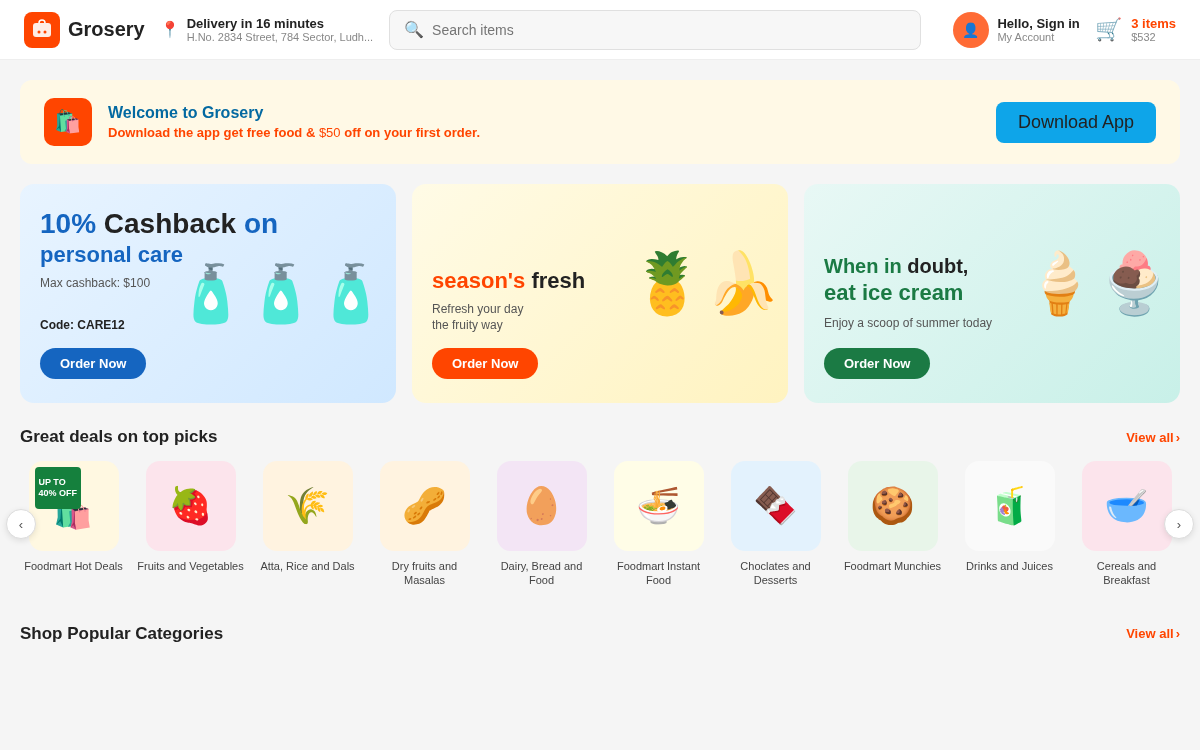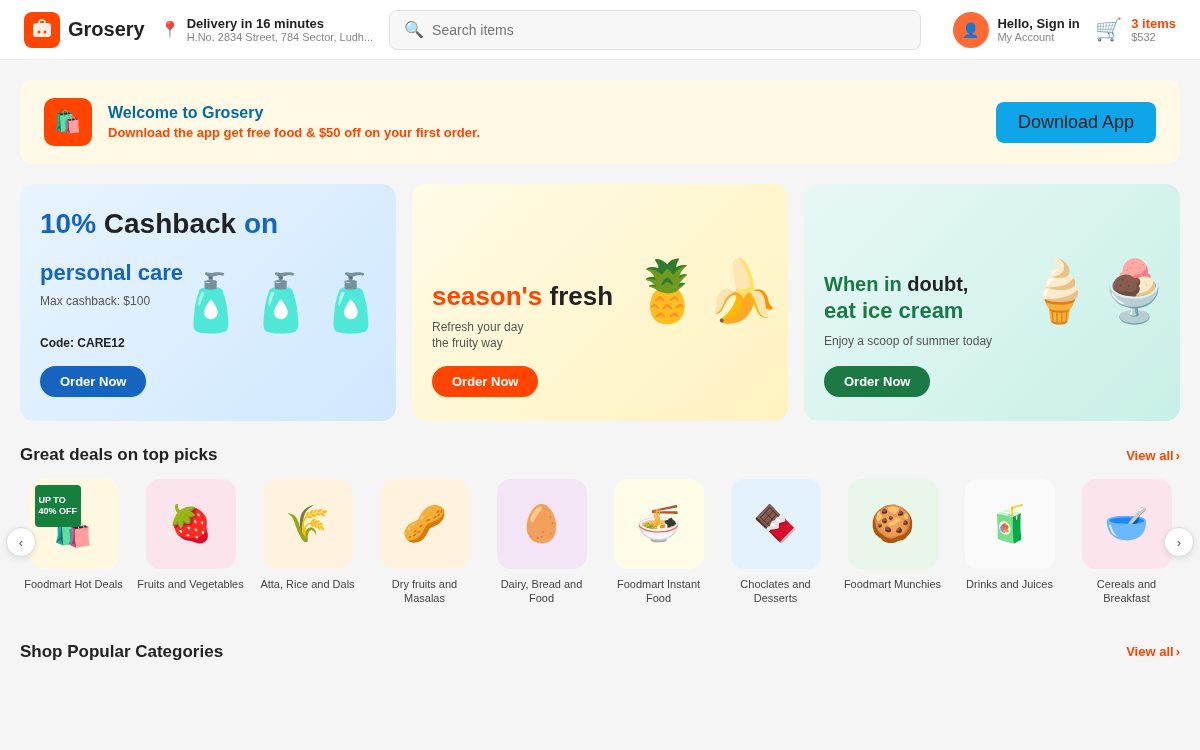--- a/index.html
+++ b/index.html
@@ -142,47 +142,47 @@
     </div>
   </div>
 
   <div class="main">
 
     <div class="welcome-banner">
       <div class="welcome-icon">🛍️</div>
       <div class="welcome-text">
         <div class="welcome-title">Welcome to Grosery</div>
         <div class="welcome-sub">
-          <span>Download the app get free food &amp; </span><span style="color:#ff4500;font-weight:700;text-align:center;">$50</span><span> off on your first order.</span>
+          <span>Download the app get free food &amp; </span><span style="color:#ff4500;font-weight:400;text-align:center;">$50</span><span> off on your first order.</span>
         </div>
       </div>
       <button class="download-btn">Download App</button>
     </div>
 
     <div class="promo-grid">
 
       <div class="promo-card promo-card-1">
         <div>
-          <div style="font-size:28px;font-weight:800;margin-bottom:20px;">
+          <div style="font-size:28px;font-weight:800;margin-bottom:2px;">
             <span style="color:#1565c0;">10%</span>
             <span style="color:#222;"> Cashback <span style="color:#1565c0;">on</span></span>
           </div>
           <div style="font-size:22px;font-weight:800;color:#1565c0;margin-bottom:8px;">personal care</div>
           <div style="font-size:12px;color:#555;margin-bottom:2px;">Max cashback: $100</div>
           <div style="font-size:12px;font-weight:700;color:#222;margin-bottom:12px;margin-top:28px;">Code: CARE12</div>
           <button class="order-btn-blue">Order Now</button>
         </div>
         <div class="promo-img" style="right:10px;top:50%;transform:translateY(-50%);">
           <span style="font-size:56px;">🧴🧴🧴</span>
         </div>
       </div>
 
       <div class="promo-card promo-card-2">
         <div>
-          <div style="font-size:26px;font-weight:800;margin-bottom:8px;">
+          <div style="font-size:22px;font-weight:800;margin-bottom:8px;">
             <span style="color:#ff4500;">season's</span>
             <span style="color:#222;"> fresh</span>
           </div>
           <div style="font-size:12px;color:#555;margin-bottom:2px;">Refresh your day</div>
           <div style="font-size:12px;color:#555;margin-bottom:12px;">the fruity way</div>
           <button class="order-btn-orange">Order Now</button>
         </div>
         <div class="promo-img" style="right:8px;top:45%;transform:translateY(-50%);">
           <span style="font-size:60px;">🍍🍌</span>
         </div>

